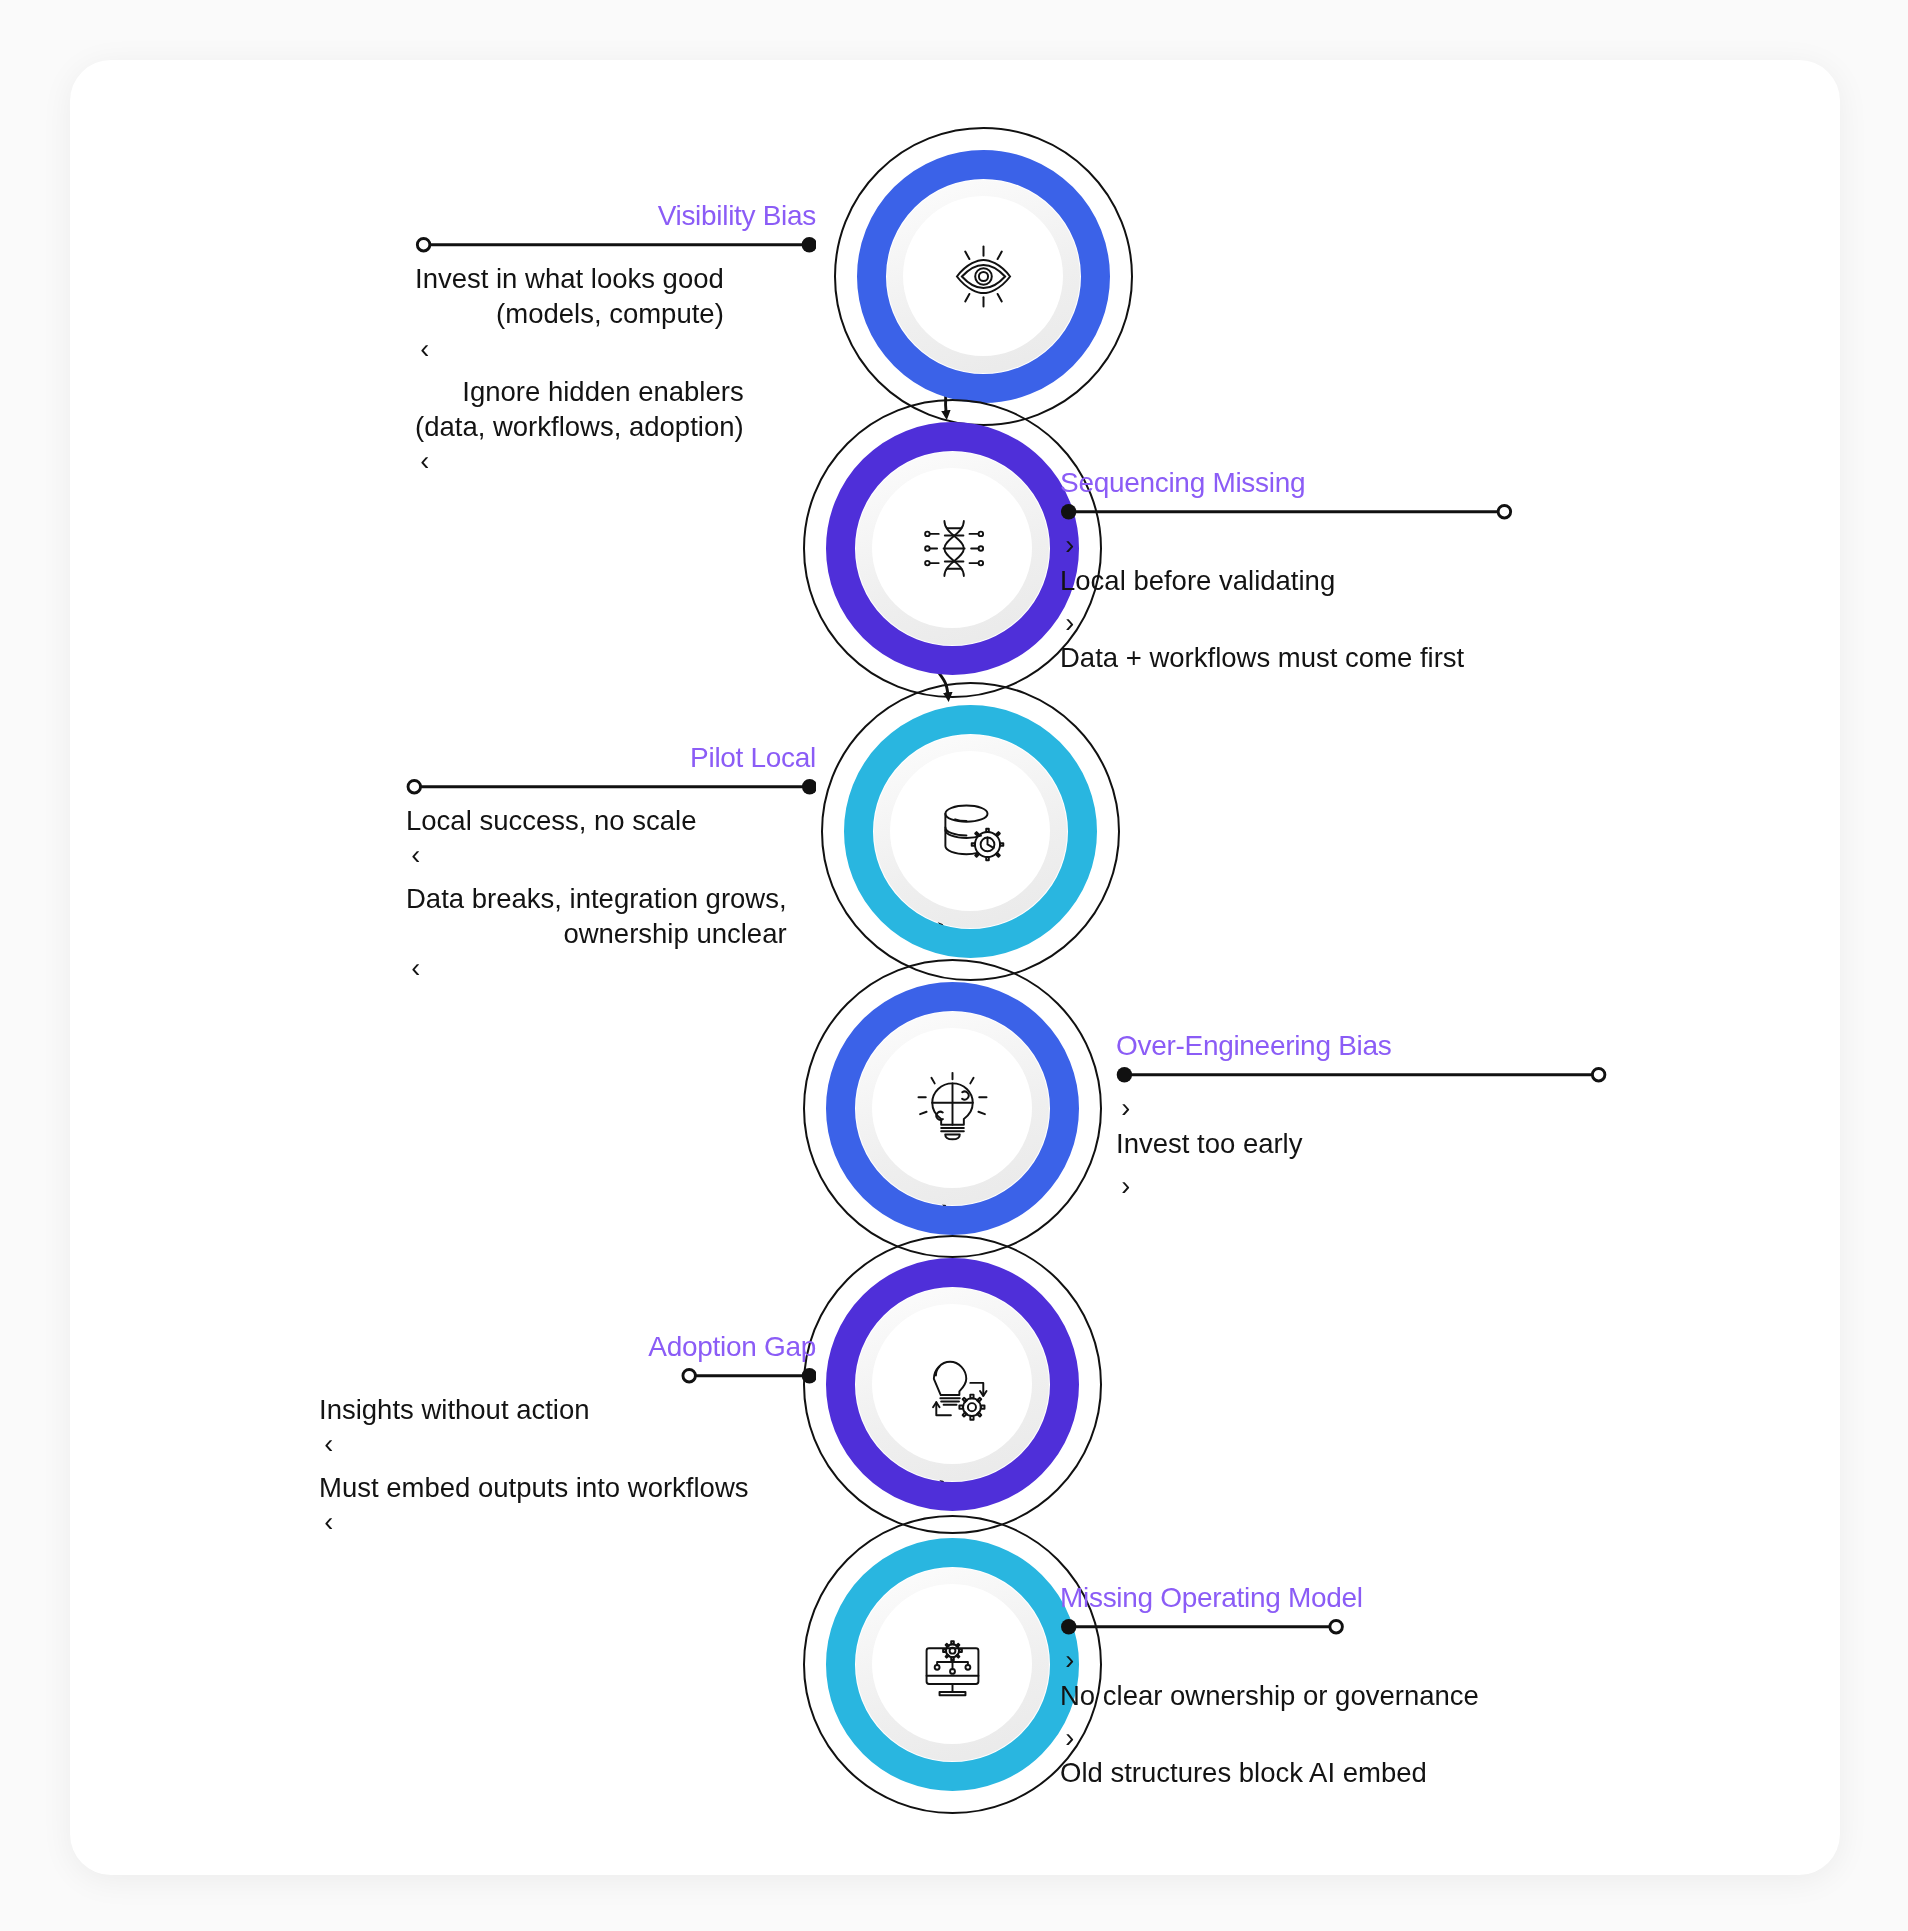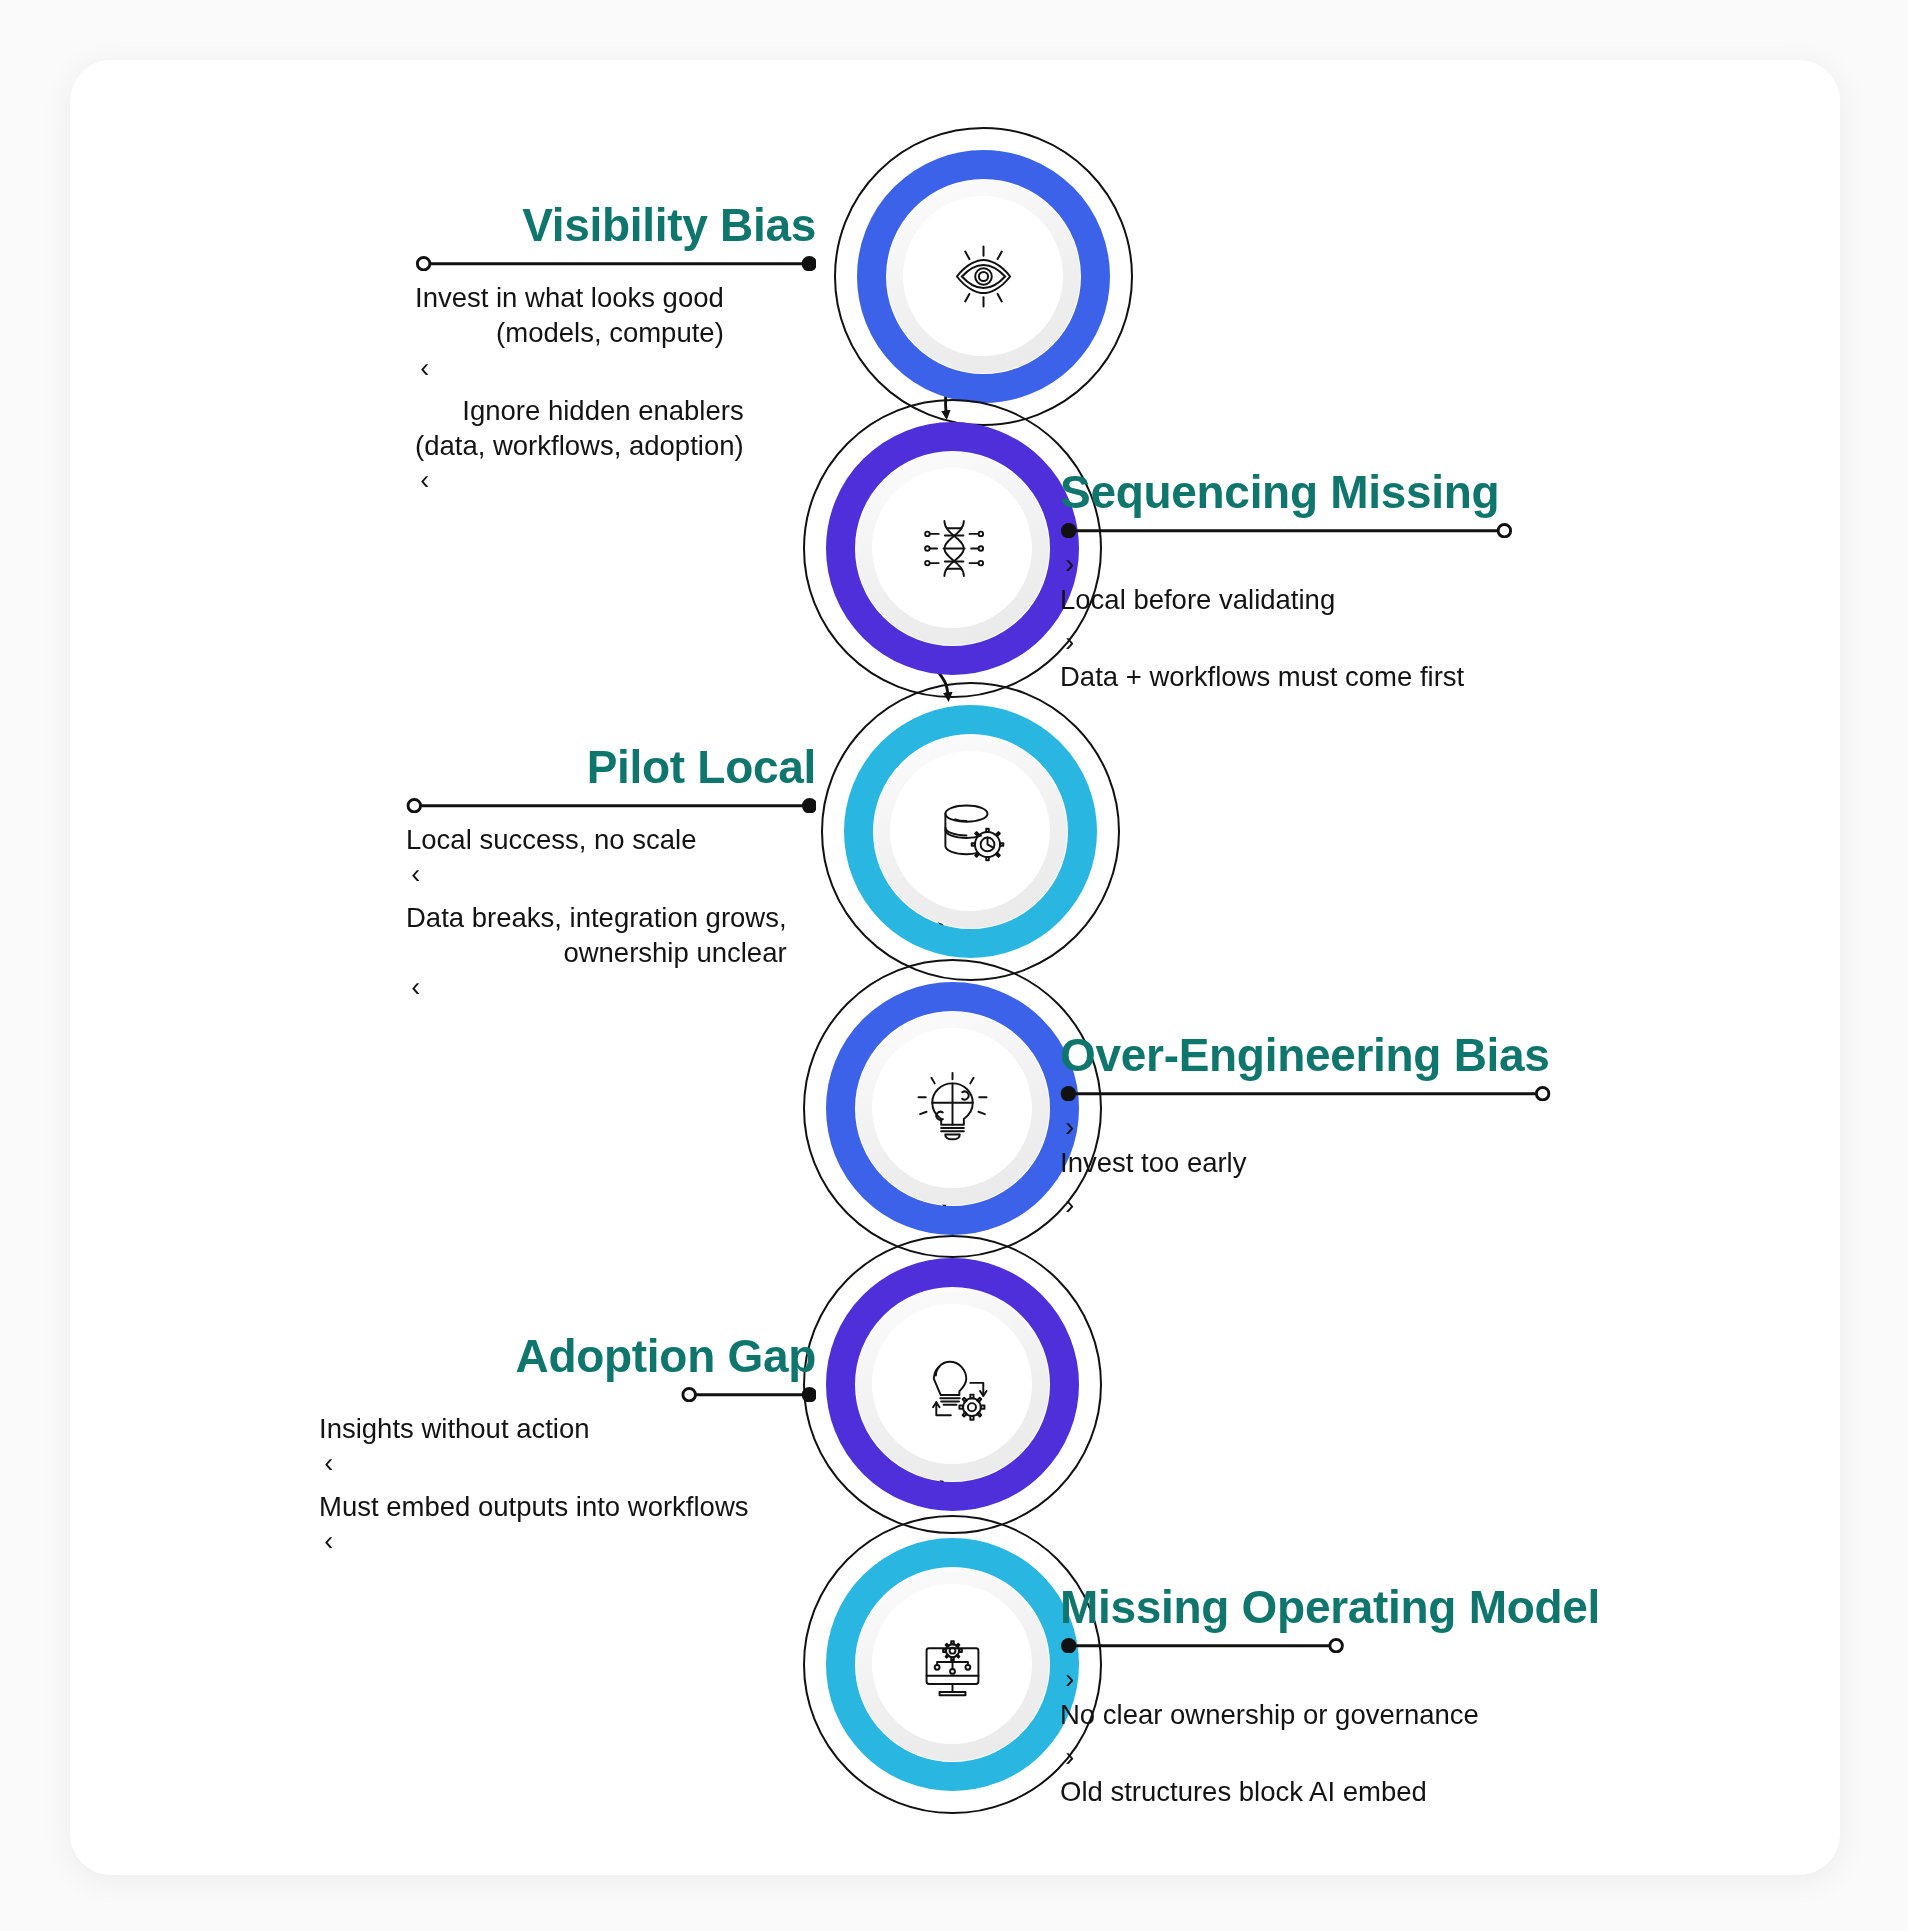--- a/index.html
+++ b/index.html
@@ -82,23 +82,23 @@
     align-items: center;
     justify-content: center;
   }
   .ring-core svg { display: block; }
 
   
   .block {
     position: absolute;
   }
   .block .title {
-    font-size: 46px;
-    font-weight: bold;
-    color: #0f766e;
+    font-size: 28px;
+    font-weight: normal;
+    color: #8b5cf6;
     letter-spacing: -0.3px;
     white-space: nowrap;
     line-height: 1.05;
   }
   .block.right .title { text-align: left; }
   .block.left  .title { text-align: right; }
 
   .rule {
     display: block;
     margin-top: 6.8px;
@@ -313,21 +313,21 @@
           <path d="M24,12 L28,19"></path>
             <path d="M76,12 L72,19"></path>
           <path d="M8,36 L17,36"></path>
             <path d="M92,36 L83,36"></path>
           <path d="M10,57 L18,54"></path>
             <path d="M90,57 L82,54"></path>
         </svg>
       </span>
     </div>
   </div>
-  <div class="block right" style="left:1060px; top:1031px; width:492px;">
+  <div class="block right" style="left:1116px; top:1031px; width:492px;">
     <div class="title">Over-Engineering Bias</div>
     <svg class="rule" width="492" height="15.4" viewBox="0 0 510 16">
       <line x1="10" y1="8" x2="498" y2="8" stroke="#111" stroke-width="3"></line>
       <circle cx="8" cy="8" r="8" fill="#111"></circle>
       <circle cx="501" cy="8" r="6.5" fill="#fff" stroke="#111" stroke-width="3"></circle>
     </svg>
     <div class="bullets">
       <div class="bullet">
         <span class="chev">›</span>
         <span class="btext">Invest too early</span>

